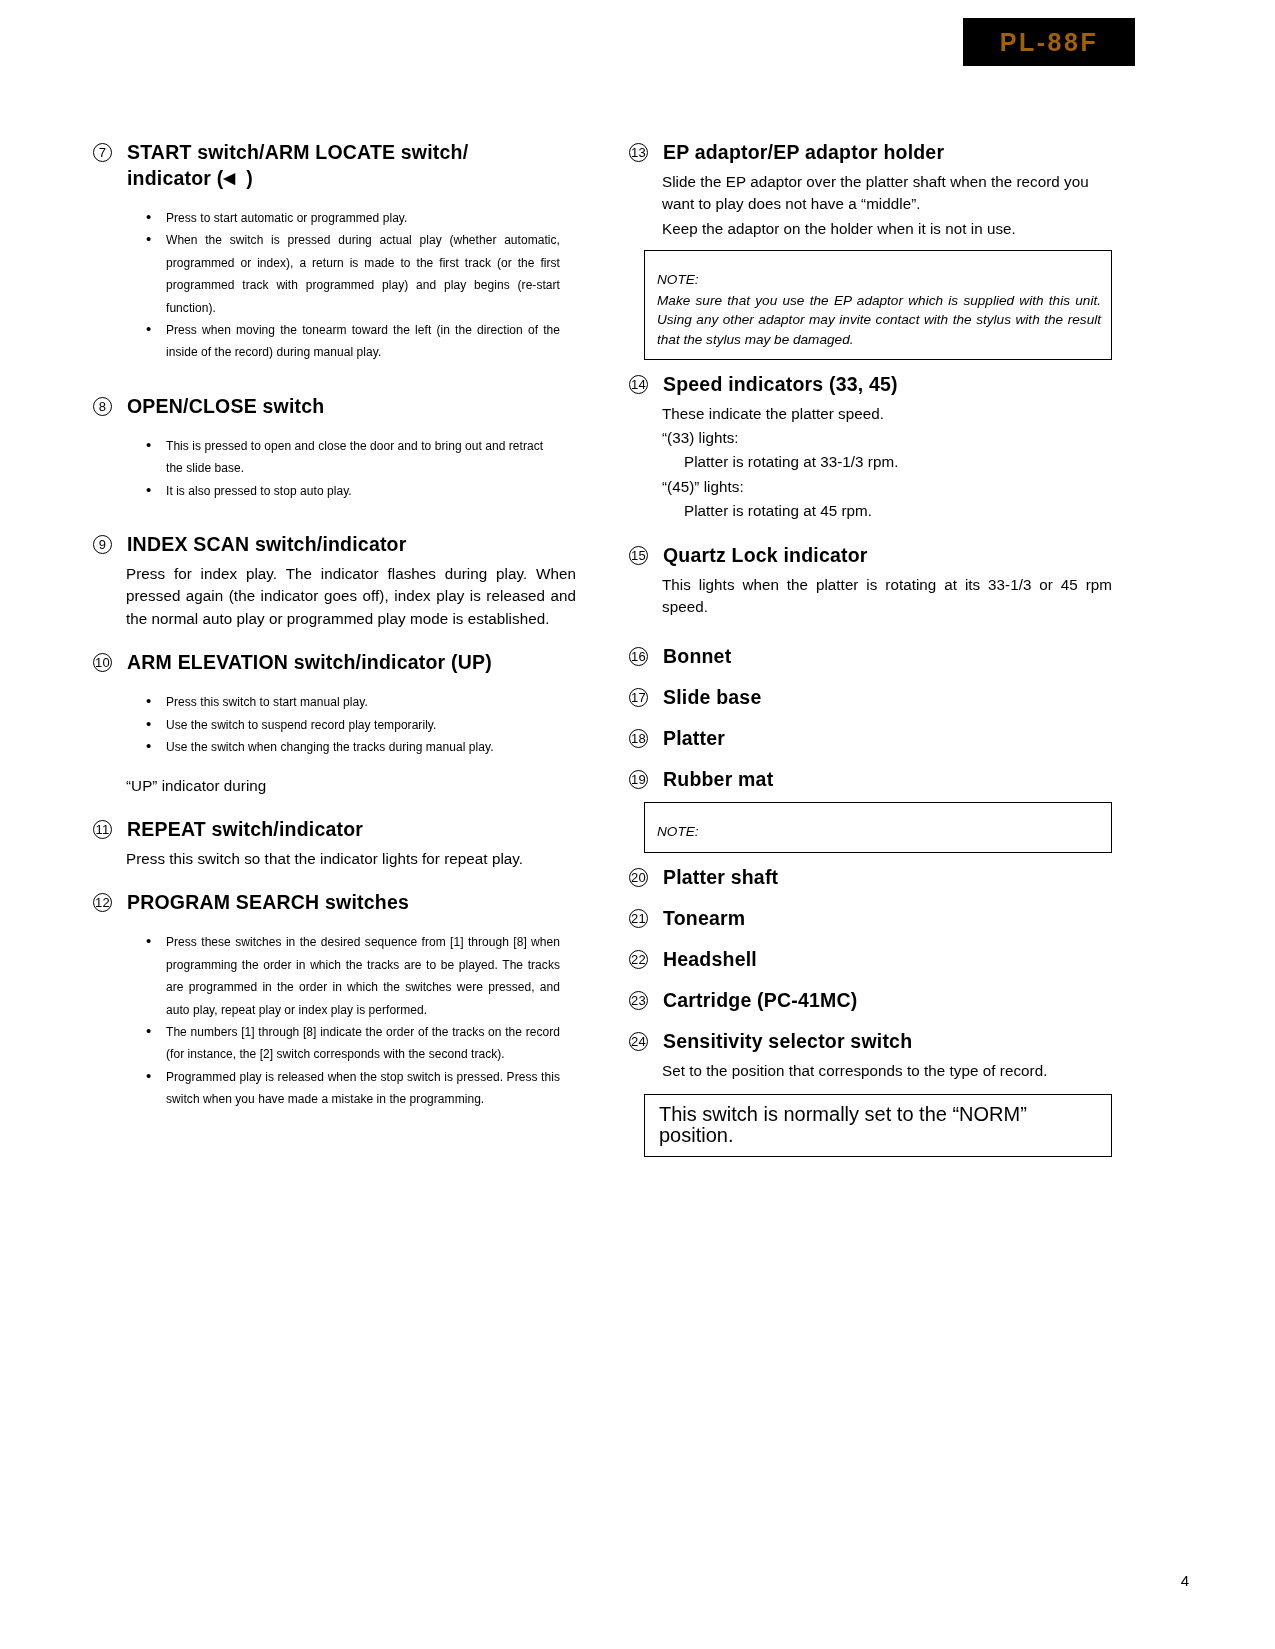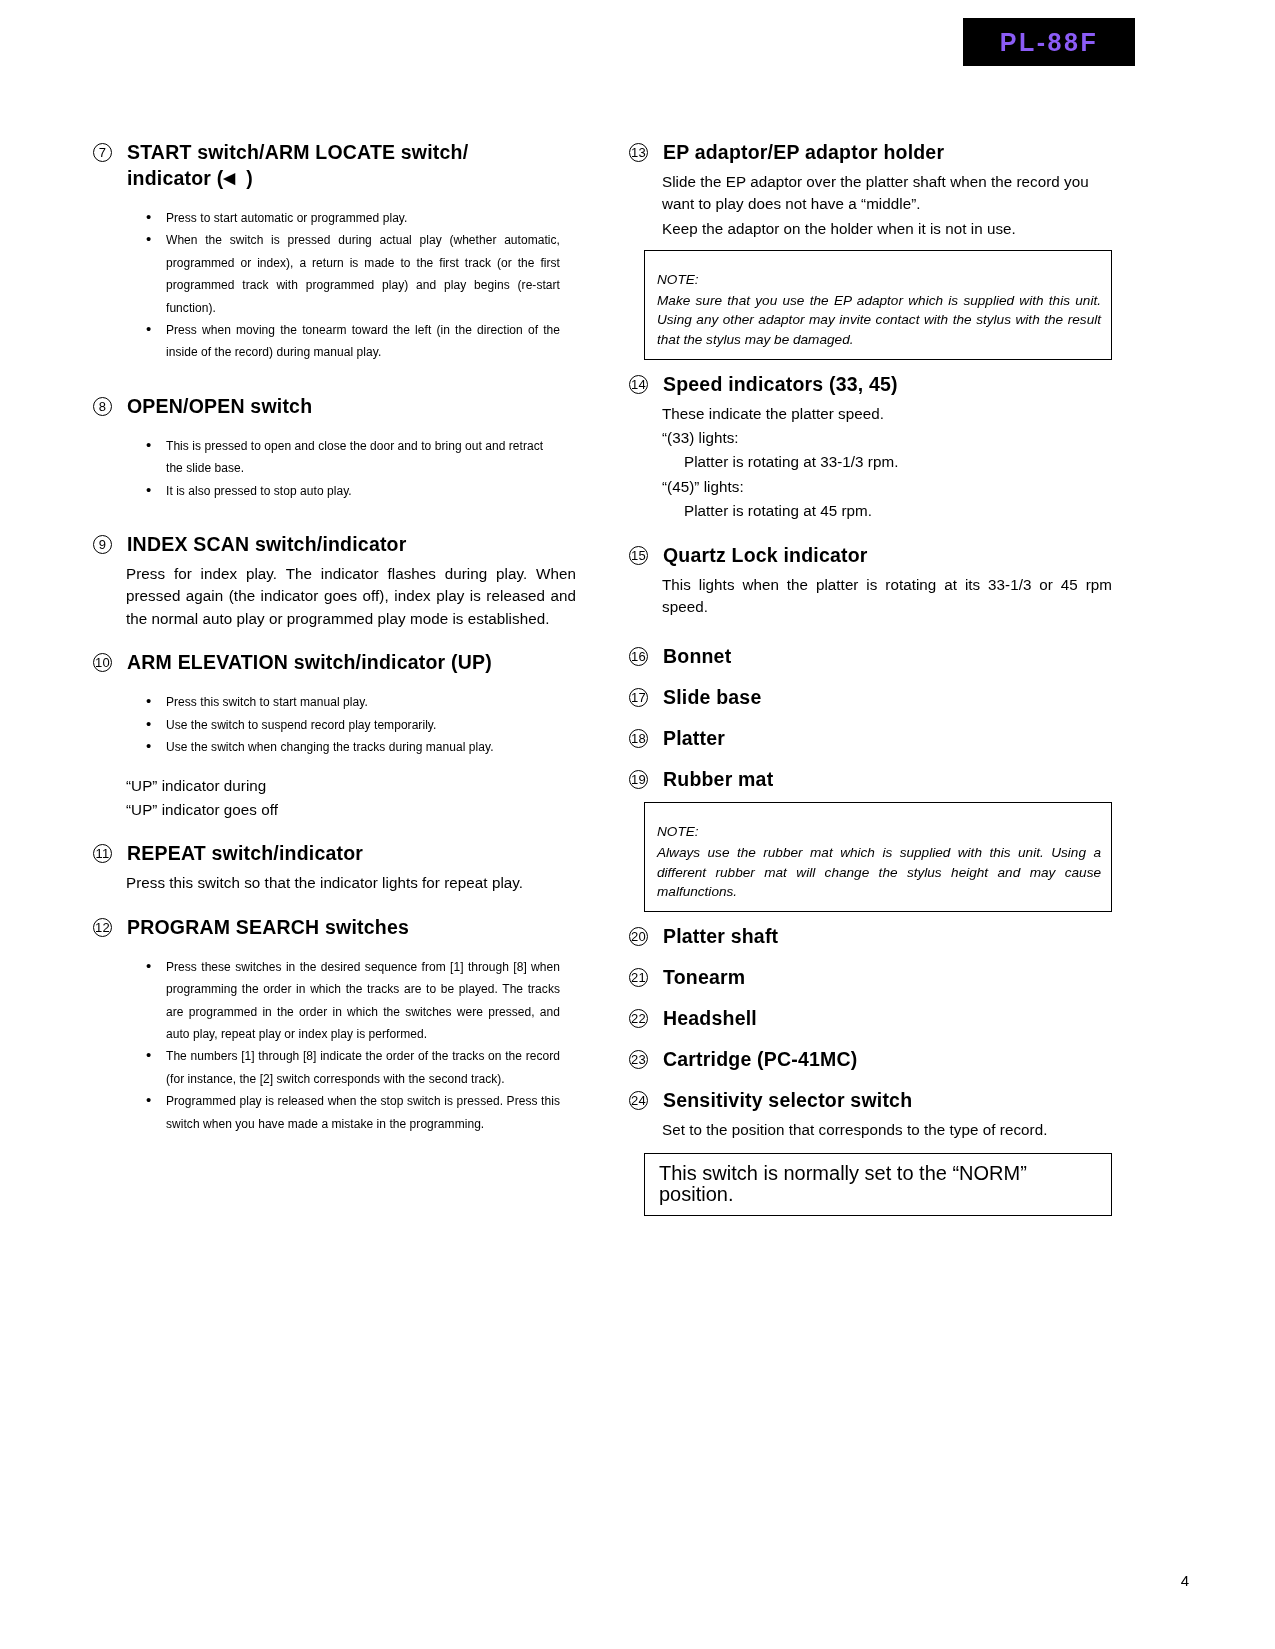--- a/index.html
+++ b/index.html
@@ -22,21 +22,21 @@
     top: 18px;
     left: 963px;
     width: 172px;
     height: 48px;
     background: #000000;
     display: flex;
     align-items: center;
     justify-content: center;
   }
   .model-badge .model-text {
-    color: #8b5cf6;
+    color: #a16207;
     font-weight: bold;
     font-size: 25px;
     letter-spacing: 2.5px;
     font-family: "Liberation Sans", sans-serif;
   }
 
   
   .page {
     position: absolute;
     top: 140px;
@@ -211,21 +211,21 @@
           <li>When the switch is pressed during actual play (whether automatic, programmed or index), a return is made to the first track (or the first programmed track with programmed play) and play begins (re-start function).</li>
           <li>Press when moving the tonearm toward the left (in the direction of the inside of the record) during manual play.</li>
         </ul>
       </div>
 
       <div class="gap-md"></div>
 
       <div class="section">
         <div class="sec-head">
           <span class="num"><span class="num-circle">8</span></span>
-          <span class="htext">OPEN/OPEN switch</span>
+          <span class="htext">OPEN/CLOSE switch</span>
         </div>
         <ul class="bullets">
           <li class="nojust">This is pressed to open and close the door and to bring out and retract the slide base.</li>
           <li class="nojust">It is also pressed to stop auto play.</li>
         </ul>
       </div>
 
       <div class="gap-md"></div>
 
       <div class="section">
@@ -245,21 +245,20 @@
           <span class="num"><span class="num-circle">10</span></span>
           <span class="htext">ARM ELEVATION switch/indicator (UP)</span>
         </div>
         <ul class="bullets">
           <li class="nojust">Press this switch to start manual play.</li>
           <li class="nojust">Use the switch to suspend record play temporarily.</li>
           <li>Use the switch when changing the tracks during manual play.</li>
         </ul>
         <div class="body-block left-only">
           <p class="para">“UP” indicator during</p>
-          <p class="para">“UP” indicator goes off</p>
         </div>
       </div>
 
       <div class="gap-md"></div>
 
       <div class="section">
         <div class="sec-head">
           <span class="num"><span class="num-circle">11</span></span>
           <span class="htext">REPEAT switch/indicator</span>
         </div>
@@ -350,21 +349,20 @@
         </div>
       </div>
 
       <div class="section">
         <div class="sec-head">
           <span class="num"><span class="num-circle">19</span></span>
           <span class="htext">Rubber mat</span>
         </div>
         <div class="note-box">
           <div class="note-label">NOTE:</div>
-          <p>Always use the rubber mat which is supplied with this unit. Using a different rubber mat will change the stylus height and may cause malfunctions.</p>
         </div>
       </div>
 
       <div class="section sec-title-only">
         <div class="sec-head">
           <span class="num"><span class="num-circle">20</span></span>
           <span class="htext">Platter shaft</span>
         </div>
       </div>
 

